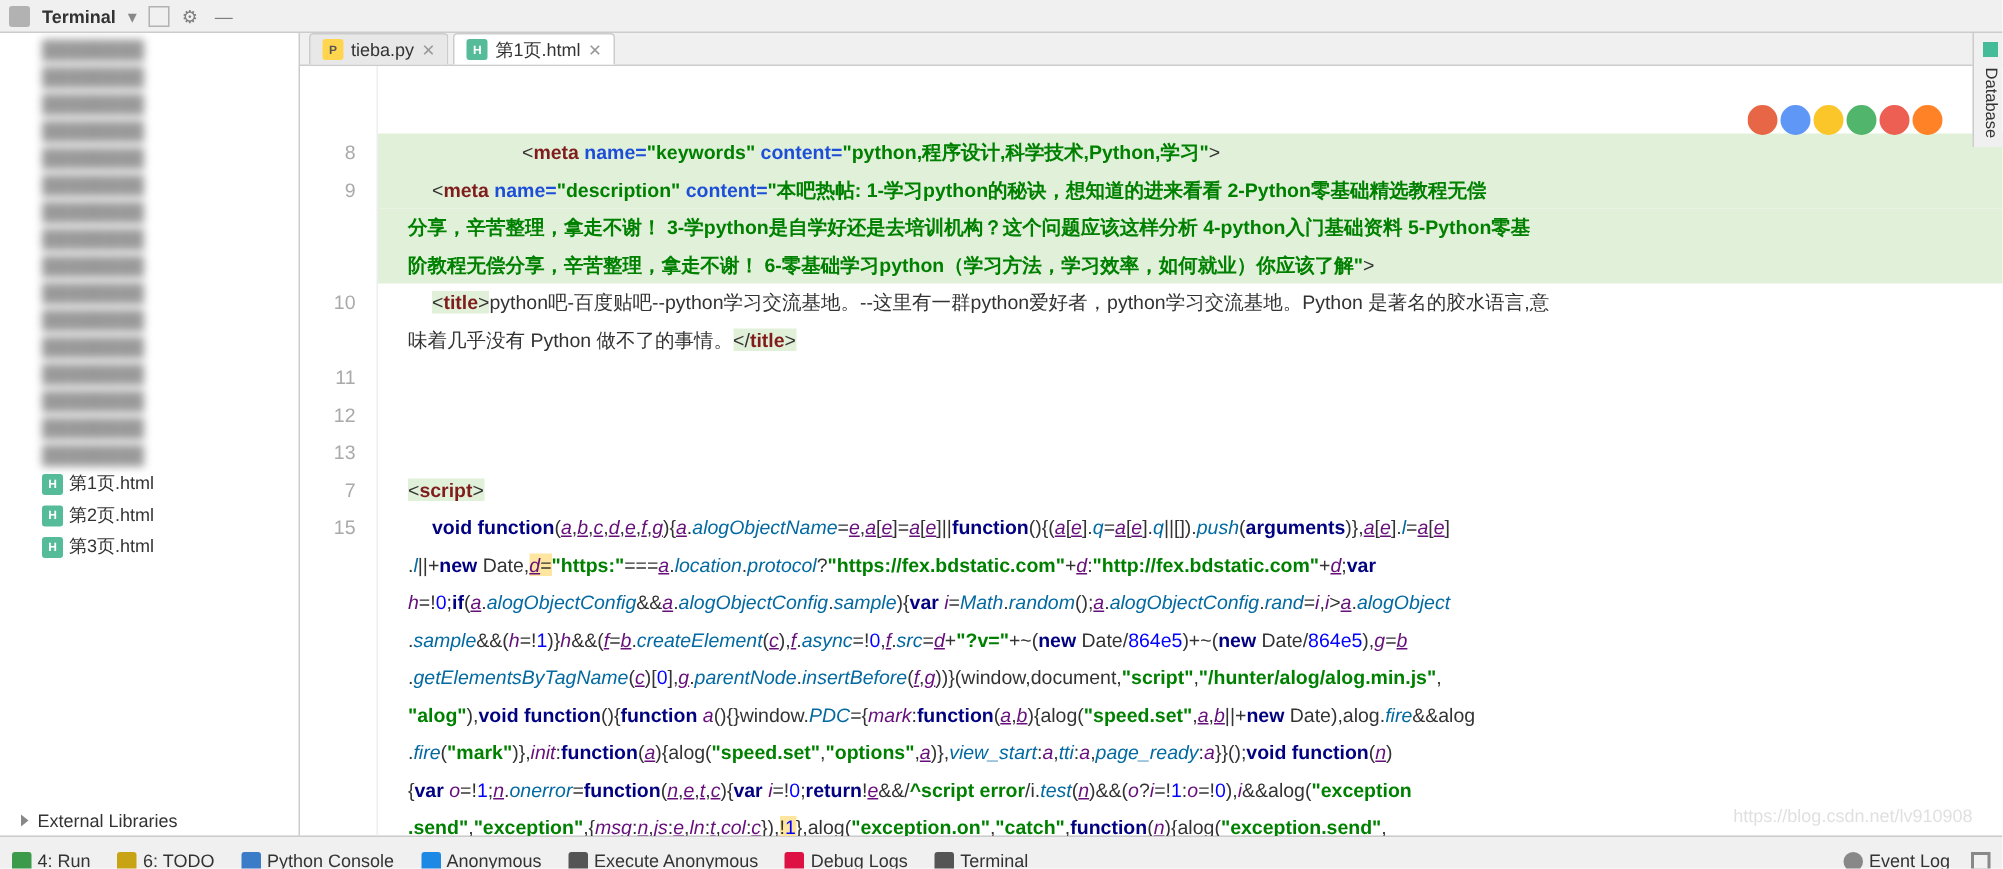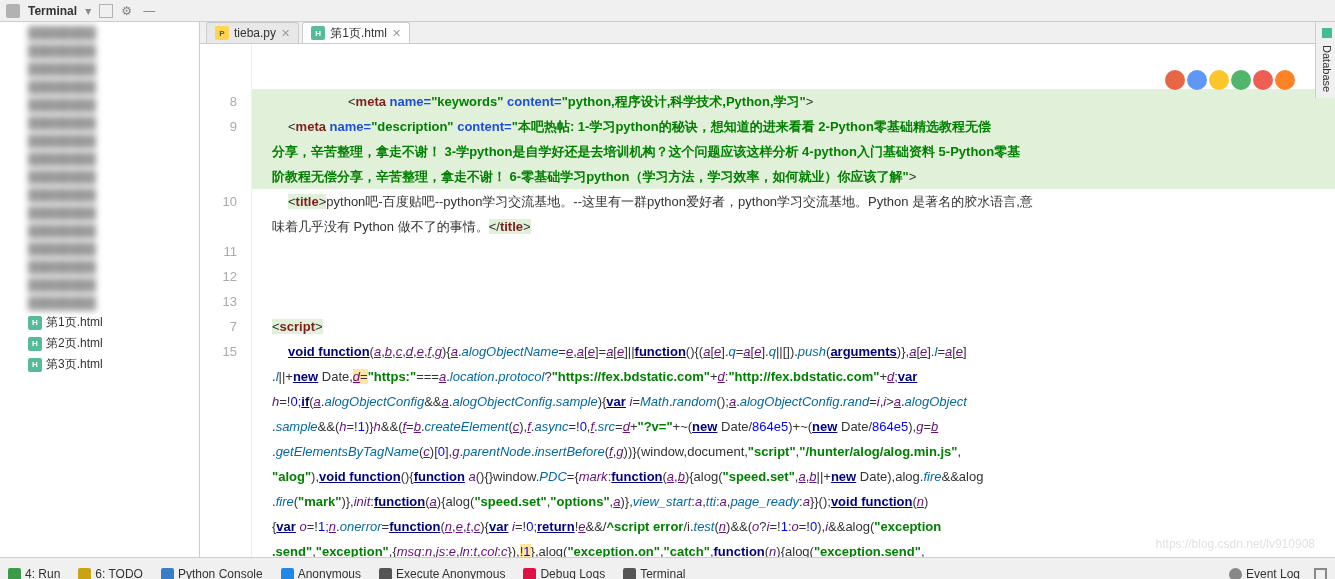--- a/index.html
+++ b/index.html
@@ -21,21 +21,21 @@
 .tab.active { background:#fff; }
 .tab .ficon { width:14px;height:14px;border-radius:2px;display:inline-flex;align-items:center;justify-content:center;font-size:8px;font-weight:bold; }
 .ficon.py { background:#ffd54f;color:#555; }
 .ficon.ht { background:#5b9;color:#fff; }
 .tab .x { color:#999; font-size:11px; }
 .code-wrap { flex:1; display:flex; overflow:auto; position:relative; }
 .gutter { width:52px; text-align:right; padding:45px 14px 0 0; color:#aaa; font-family:"Consolas",monospace; font-size:13px; line-height:25px; border-right:1px solid #eee; user-select:none; }
 .code { flex:1; padding:45px 0 0 0; font-family:"Consolas","Courier New",monospace; font-size:13px; line-height:25px; white-space:pre-wrap; word-break:break-all; }
 .hl { background:#e1f0d8; }
 .tag { color:#7f1d1d; font-weight:bold; }
-.kw { color:#000080; font-weight:bold;text-decoration:underline; }
+.kw { color:#000080; font-weight:bold; }
 .attr { color:#1d4ed8; font-weight:bold; }
 .val { color:#008000; font-weight:bold; }
 .gr { color:#008000; font-weight:bold; }
 .nm { color:#660e7a; font-style:italic; }
 .bl { color:#0000ff; }
 .str { color:#008000; font-weight:bold; }
 .pur { color:#0369a1; font-style:italic; }
 .ora { background:#ffe6a0; }
 .db-tab { position:absolute; right:0; top:22px; width:20px; writing-mode:vertical-rl; text-align:center; padding:6px 2px; background:#f0f0f0; border-left:1px solid #ccc; font-size:11px; }
 .db-tab .sq { display:inline-block;width:10px;height:10px;background:#4b9;margin-bottom:4px; }
@@ -88,20 +88,24 @@
         </div>
         <div class="tree-item vis">
           <span class="hicon">H</span>
           <span>第2页.html</span>
         </div>
         <div class="tree-item vis">
           <span class="hicon">H</span>
           <span>第3页.html</span>
         </div>
       </div>
+    <div class="ext-lib">
+      <span class="tri"></span>
+      <span>External Libraries</span>
+    </div>
   </div>
 
   <div class="editor-area">
     <div class="tabs" id="tabs">
         <div class="tab">
           <span class="ficon py">P</span>
           <span>tieba.py</span>
           <span class="x">✕</span>
         </div>
         <div class="tab active">

